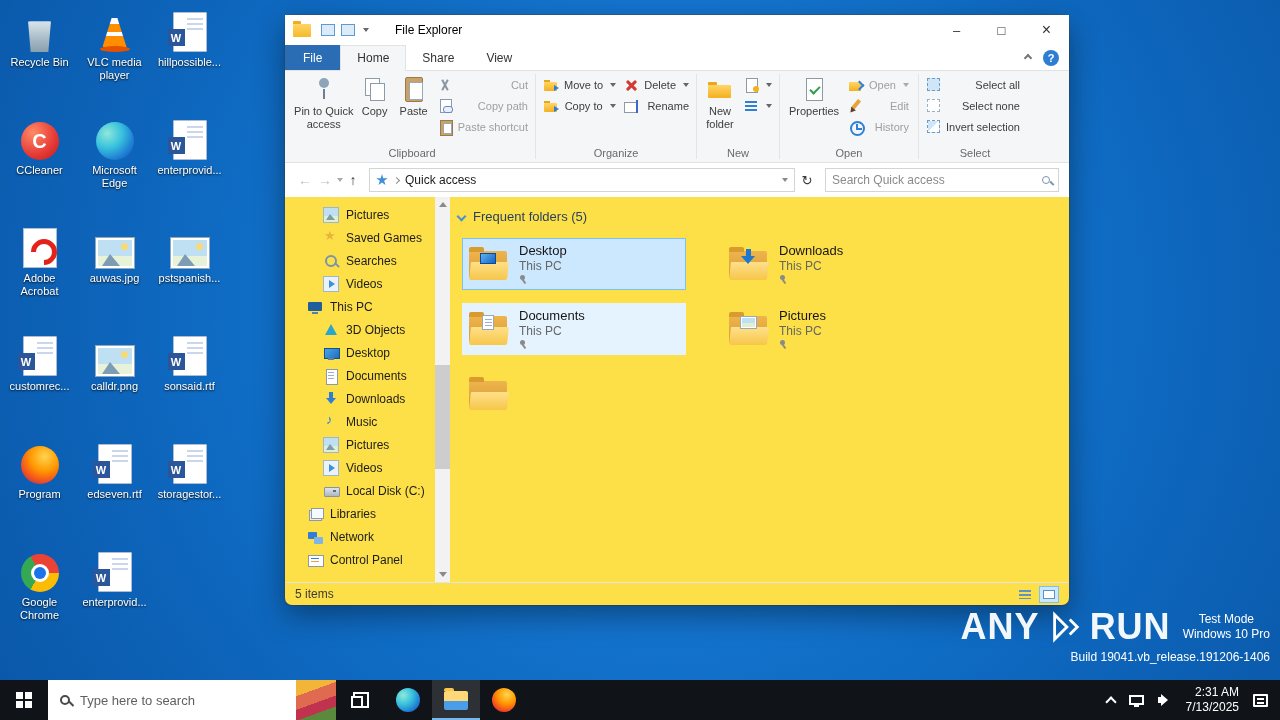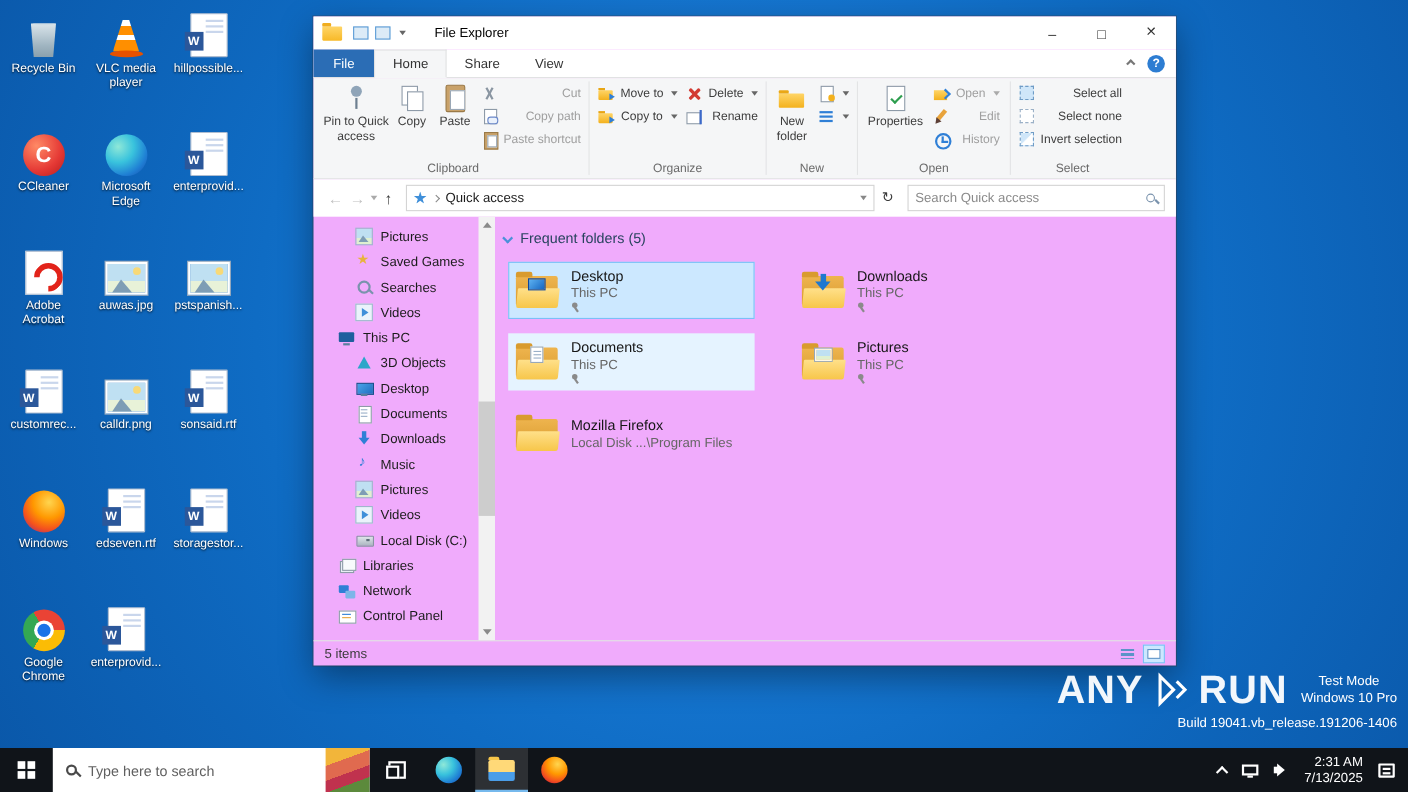--- a/index.html
+++ b/index.html
@@ -30,22 +30,22 @@
   .g-ccleaner::before {content:"C";color:#fff;font-weight:bold;font-size:20px;}
   .g-edge, .tb-edge {width:38px;height:38px;border-radius:50%;background:radial-gradient(circle at 30% 30%,#8fe8d8,#39c3dd 38%,#1f7fd4 70%,#1748a8);}
   .g-acrobat {width:34px;height:40px;background:#fff;border:1px solid #aebdd1;position:relative;}
   .g-acrobat::before {content:"";position:absolute;left:7px;top:10px;width:16px;height:16px;border:5px solid #e2231a;border-radius:50%;border-bottom-color:transparent;transform:rotate(45deg);}
   .g-firefox {width:38px;height:38px;border-radius:50%;background:radial-gradient(circle at 62% 28%,#ffd54f,#ff9800 40%,#f4511e 68%,#7b1fa2 100%);}
   .g-chrome {width:38px;height:38px;border-radius:50%;background:conic-gradient(from -30deg,#ea4335 0 120deg,#fbbc05 120deg 240deg,#34a853 240deg 360deg);position:relative;}
   .g-chrome::before {content:"";position:absolute;inset:10px;border-radius:50%;background:#fff;}
   .g-chrome::after {content:"";position:absolute;inset:13px;border-radius:50%;background:#1a73e8;}
 
   
-  .window {position:absolute;left:285px;top:15px;width:784px;height:590px;background:#f0abfc;display:flex;flex-direction:column;
-           box-shadow:0 10px 30px rgba(0,0,0,.4),0 0 0 1px rgba(70,70,70,.4);font-size:12px;color:#1a1a1a;z-index:10;}
+  .window {position:absolute;left:285px;top:15px;width:784px;height:590px;background:#fde047;display:flex;flex-direction:column;
+           box-shadow:0 10px 30px rgba(0,0,0,.4),0 0 0 1px rgba(70,70,70,.4);font-size:12px;color:#1a1a1a;z-index:10;border-radius:7px;}
   .titlebar {height:30px;display:flex;align-items:center;background:#fff;padding-left:8px;flex:none;}
   .mini-folder {width:18px;height:13px;background:linear-gradient(180deg,#ffd567,#f7b928);border-radius:1px;position:relative;}
   .mini-folder::before {content:"";position:absolute;top:-3px;left:0;width:8px;height:3px;background:#f0ad1f;border-radius:1px 1px 0 0;}
   .qat {display:flex;align-items:center;gap:6px;margin-left:10px;}
   .qat-btn {width:14px;height:12px;border:1px solid #5b9bd5;background:#dcebf7;}
   .dd {width:0;height:0;border-left:3px solid transparent;border-right:3px solid transparent;border-top:4px solid #666;margin-left:2px;flex:none;}
   .disabled .dd {border-top-color:#aaa;}
   .title-text {font-size:12px;color:#000;margin-left:26px;}
   .win-controls {margin-left:auto;display:flex;height:100%;}
   .win-btn {width:45px;display:flex;align-items:center;justify-content:center;font-size:13px;color:#333;}
@@ -301,21 +301,21 @@
   <div class="dicon">
       <div class="art">
         <div class="g-word"></div>
       </div>
       <div class="lbl">sonsaid.rtf</div>
     </div>
   <div class="dicon">
       <div class="art">
         <div class="g-firefox"></div>
       </div>
-      <div class="lbl">Windows</div>
+      <div class="lbl">Program</div>
     </div>
   <div class="dicon">
       <div class="art">
         <div class="g-word"></div>
       </div>
       <div class="lbl">edseven.rtf</div>
     </div>
   <div class="dicon">
       <div class="art">
         <div class="g-word"></div>
@@ -666,24 +666,20 @@
             <div class="tile-name">Pictures</div>
             <div class="tile-loc">This PC</div>
             <div class="pin-glyph"></div>
           </div>
         </div>
         <div class="tile">
           <div class="bfolder">
               <div class="back"></div>
               <div class="front"></div>
             </div>
-          <div>
-            <div class="tile-name">Mozilla Firefox</div>
-            <div class="tile-loc">Local Disk ...\Program Files</div>
-          </div>
         </div>
       </div>
     </div>
   </div>
 
   <div class="statusbar">
     <span>5 items</span>
     <div class="sb-icons">
       <div class="sb-i">
           <span class="g-rows"></span>

